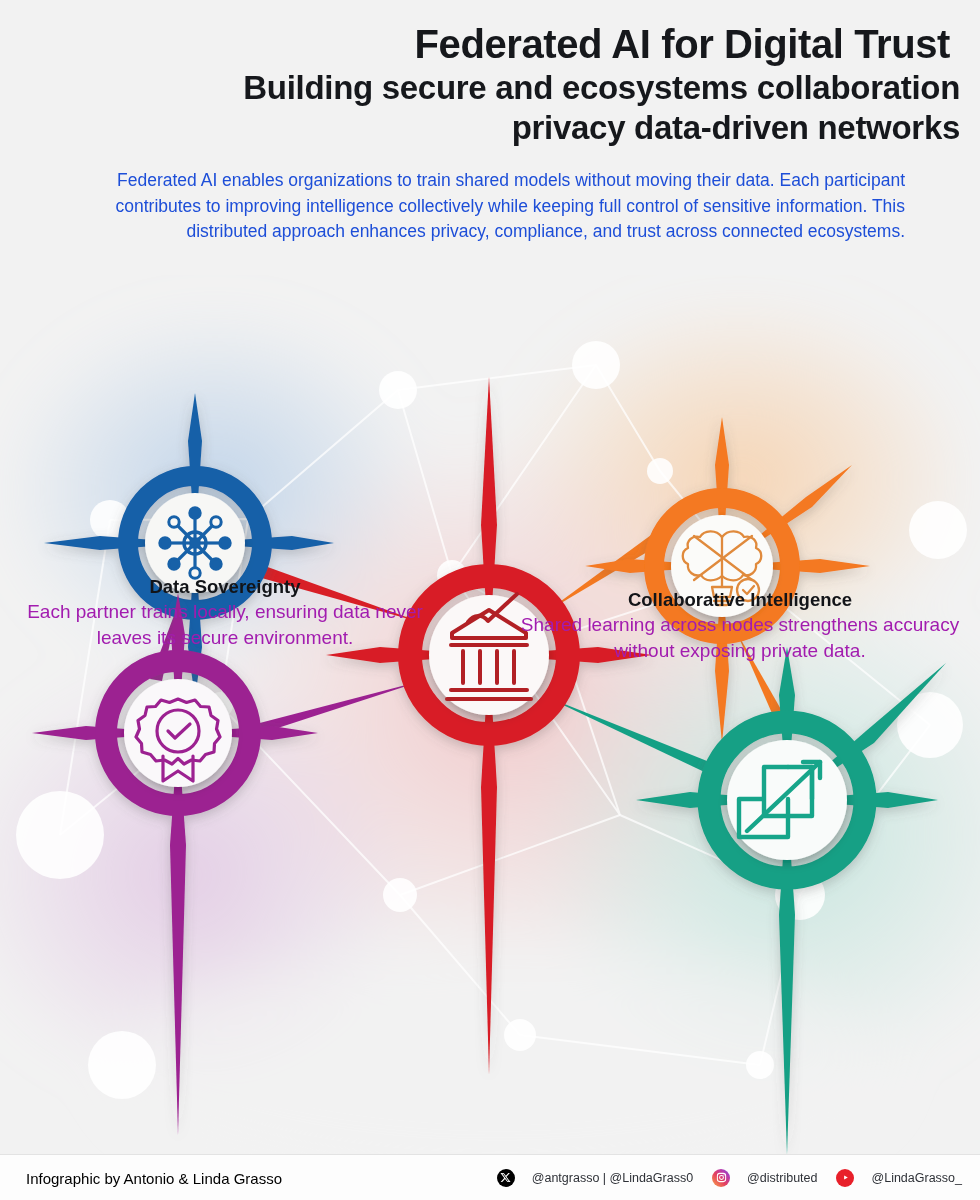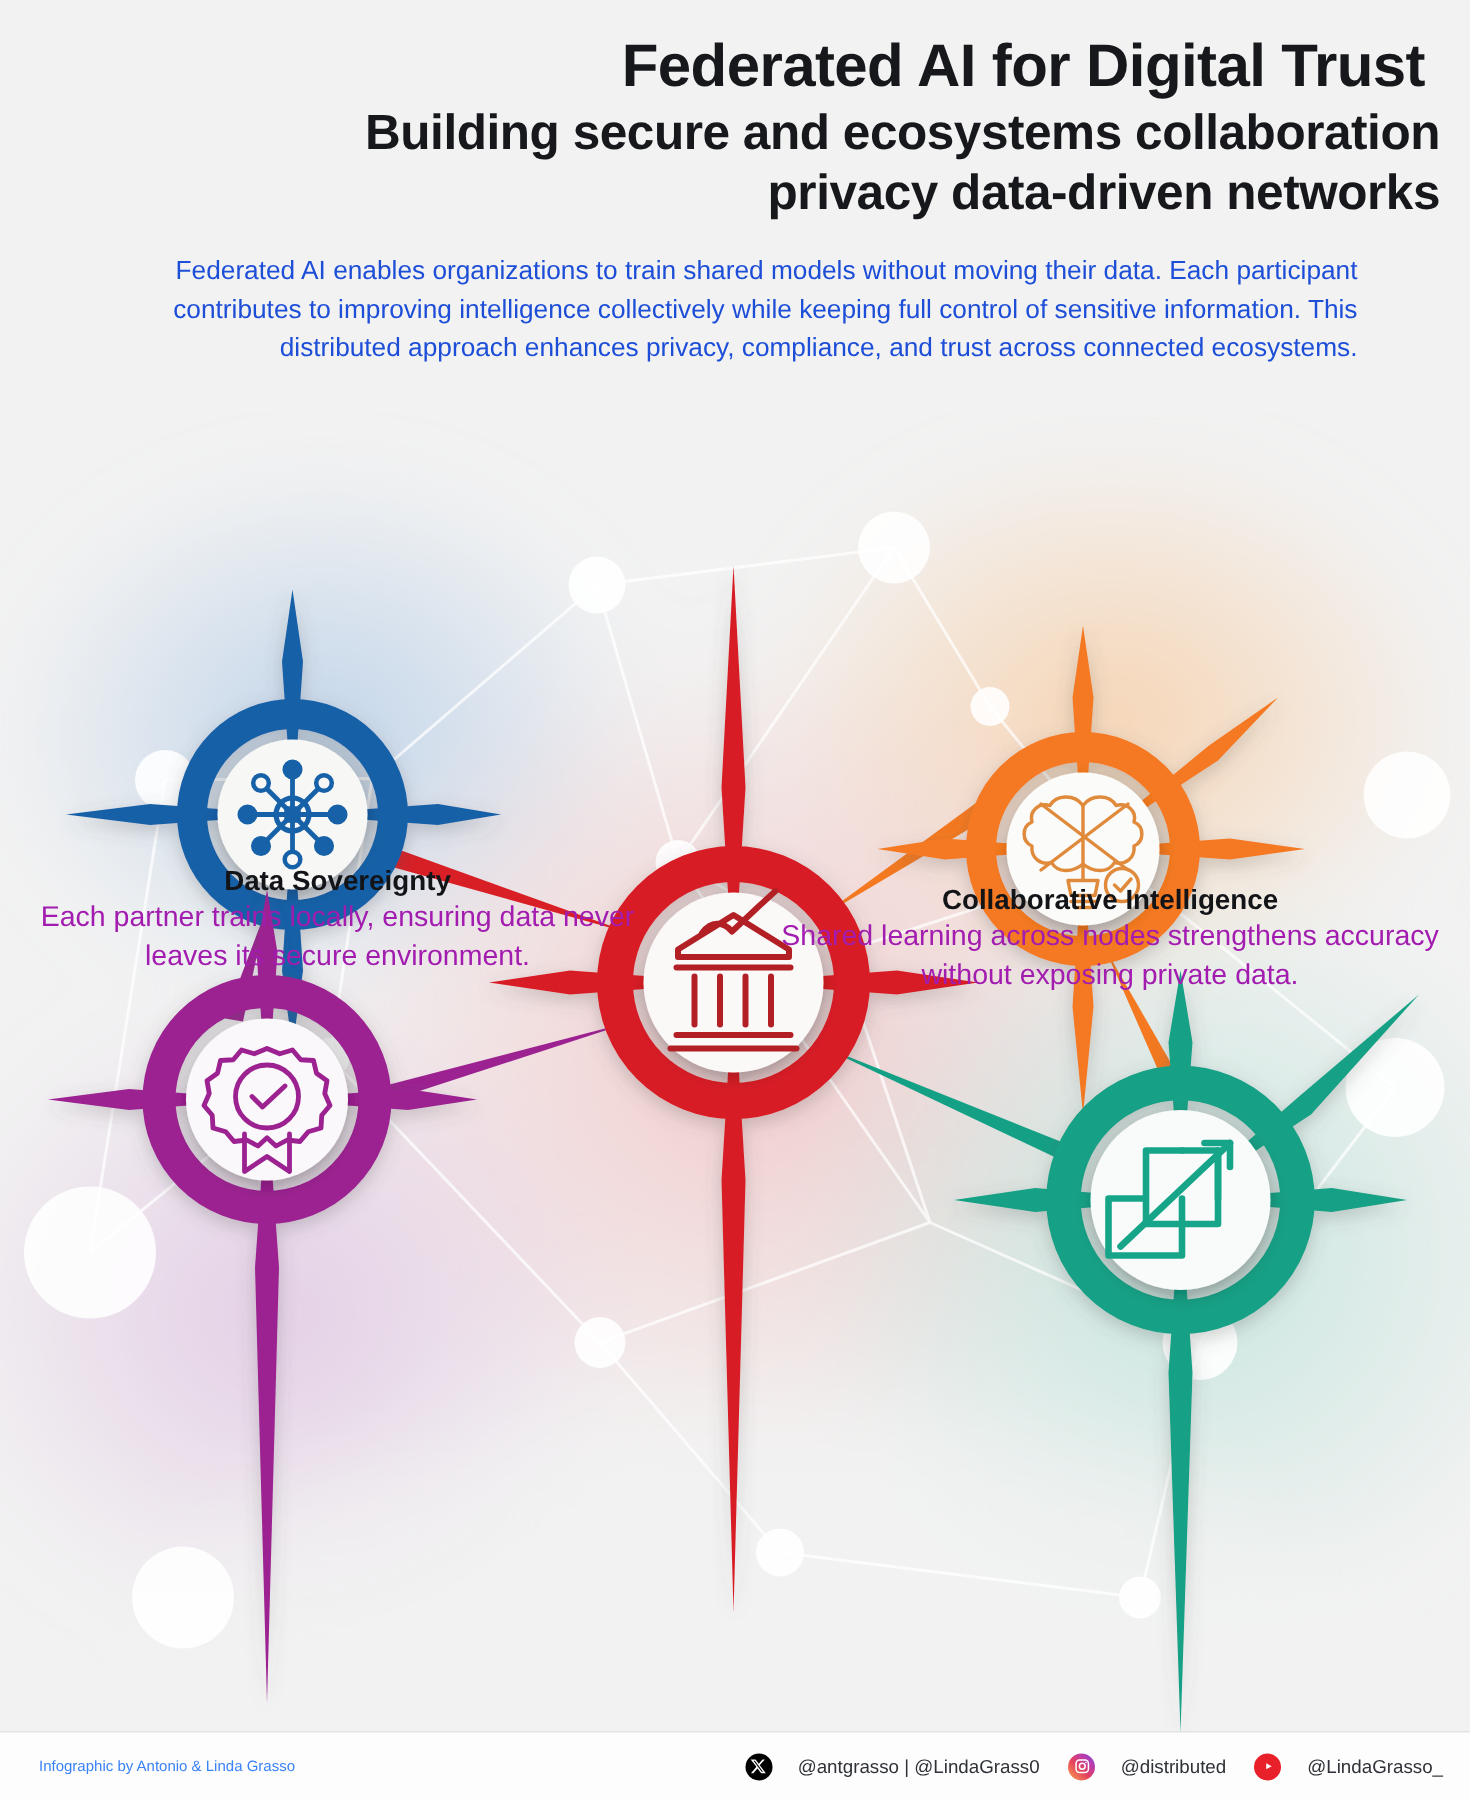--- a/index.html
+++ b/index.html
@@ -99,22 +99,22 @@
     width: 980px;
     height: 45px;
     background: #fdfdfd;
     border-top: 1px solid #e3e3e3;
     z-index: 40;
   }
   .footer-credit {
     position: absolute;
     left: 26px; top: 50%;
     transform: translateY(-50%);
-    font-size: 10px;
-    color: #3b82f6;
+    font-size: 15px;
+    color: #000000;
     white-space: nowrap;
   }
   .footer-social {
     position: absolute;
     right: 16px; top: 50%;
     transform: translateY(-50%);
     display: flex;
     align-items: center;
     gap: 17px;
     font-size: 12.5px;

